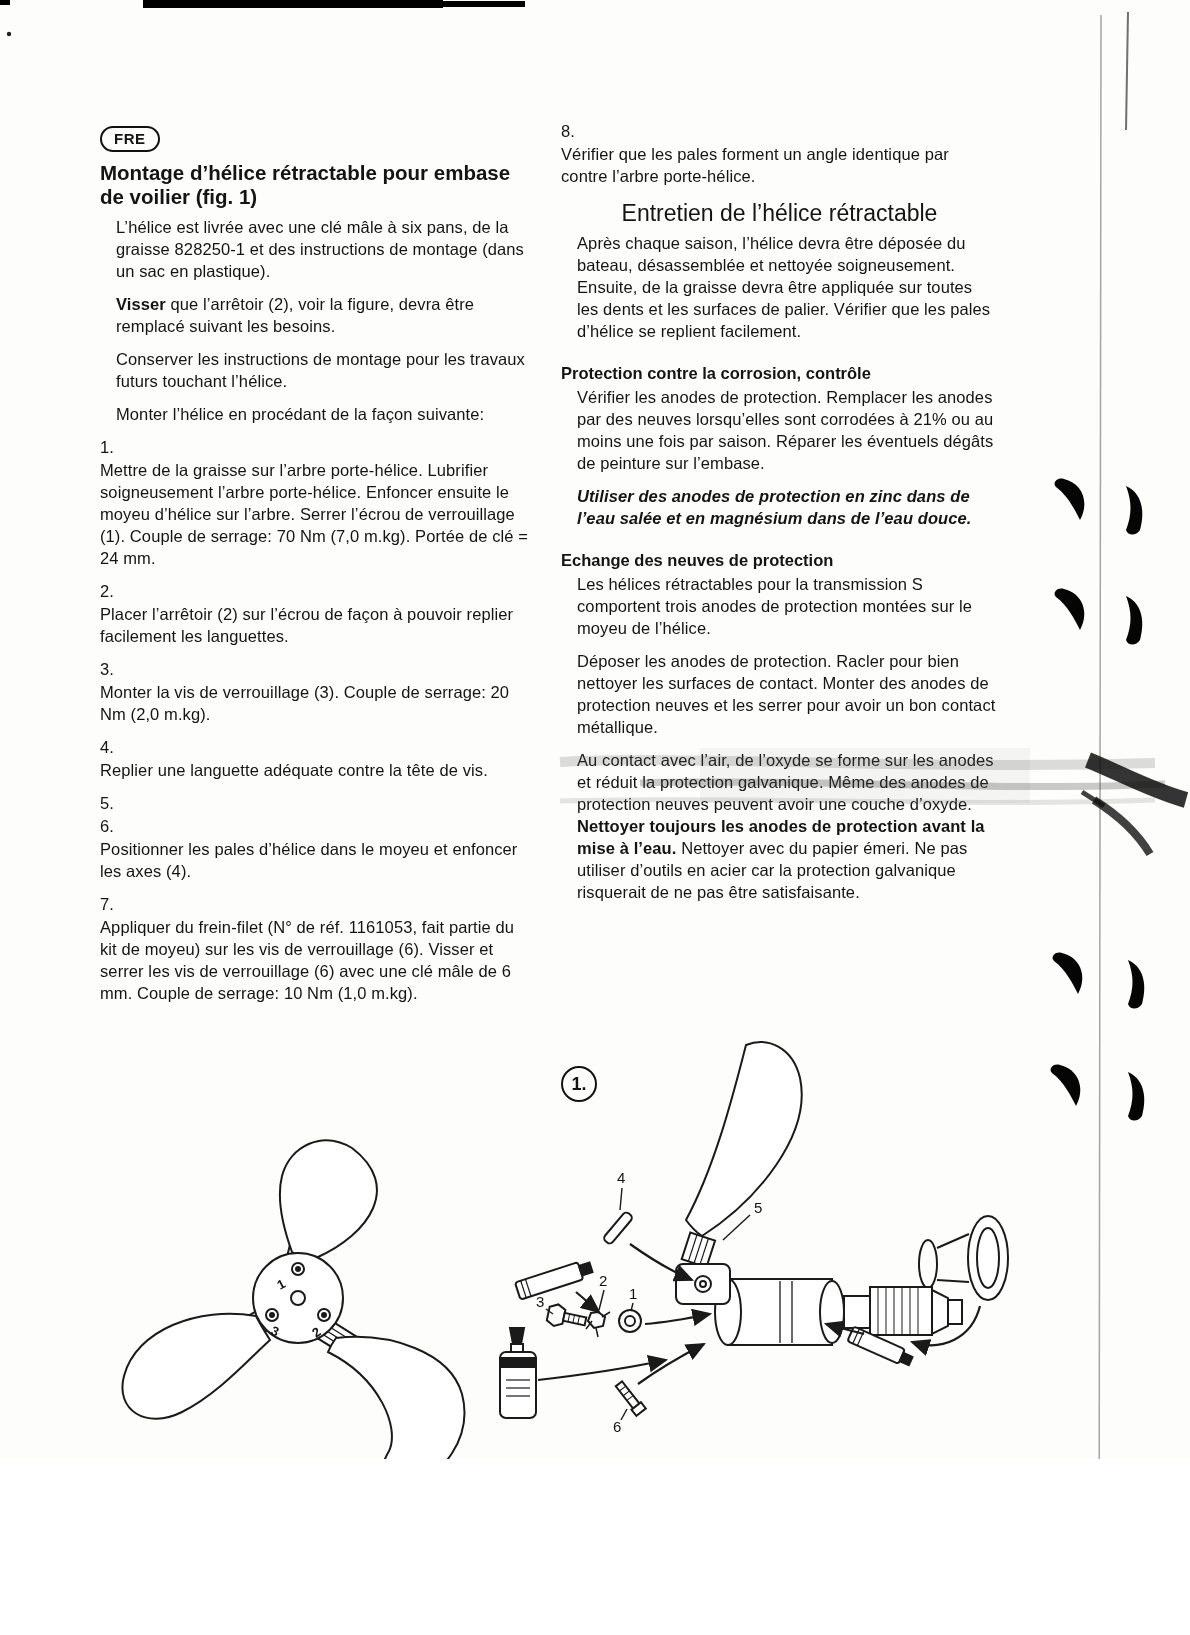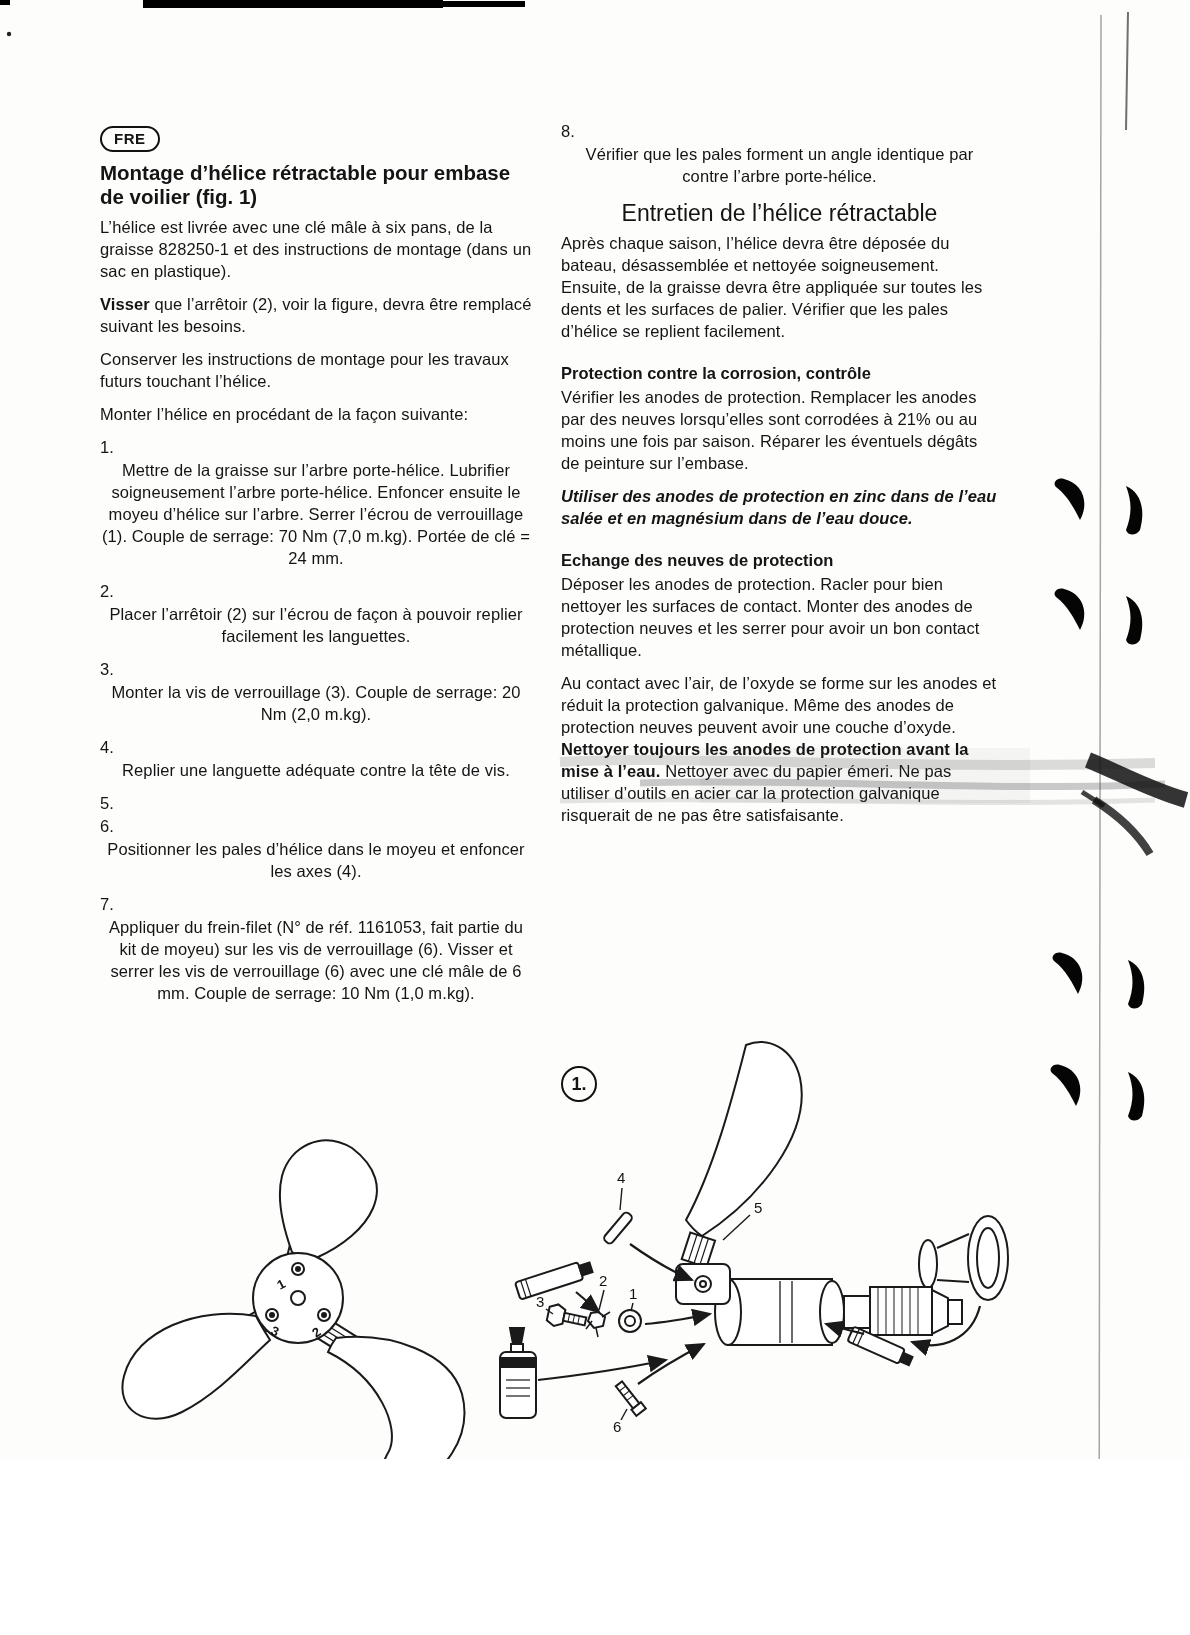--- a/index.html
+++ b/index.html
@@ -4,31 +4,31 @@
 <style>
   * { margin:0; padding:0; box-sizing:border-box; }
   html,body { background:#ffffff; }
   .page {
     position:relative; width:1190px; height:1459px; background:#fdfdfc;
     font-family:"Liberation Sans", sans-serif; color:#141414; overflow:hidden;
   }
   .col { position:absolute; }
   .col-left  { left:100px; top:126px; width:432px; }
   .col-right { left:561px; top:120px; width:437px; }
-  p, .p { font-size:16.5px; line-height:22px; margin:0 0 11px 0; letter-spacing:0.1px; }
+  p, .p { font-size:16.5px; line-height:22px; margin:0 0 11px 16px; letter-spacing:0.1px; }
   .lang-badge {
     display:inline-block; border:2.5px solid #111; border-radius:18px;
     padding:2px 12px 3px 12px; font-weight:700; font-size:15px; letter-spacing:0.5px;
     margin-bottom:9px;
   }
   h1 { font-size:20.5px; line-height:24px; font-weight:700; margin:0 0 7px 0; }
   h2 { font-size:23px; line-height:24px; font-weight:400; margin:14px 0 7px 0;text-align:center; }
   h3 { font-size:16.5px; line-height:22px; font-weight:700; margin:20px 0 2px 0; }
   .step-num { margin:0 0 1px 0; }
-  .step-text { margin:0 0 11px 0;text-align:center; }
+  .step-text { margin:0 0 11px 0; }
   .bold-para { font-weight:700;font-style:italic; }
   .fig-circle {
     position:absolute; left:561px; top:1066px; width:36px; height:36px;
     border:2.5px solid #111; border-radius:50%; text-align:center;
     font-weight:700; font-size:18px; line-height:32px;
   }
   .figure { position:absolute; }
   .fig-left  { left:98px;  top:1138px; }
   .fig-right { left:480px; top:1028px; }
   svg text { font-family:"Liberation Sans", sans-serif; fill:#141414; }
@@ -82,20 +82,21 @@
       <p class="step-text">Vérifier que les pales forment un angle identique par contre l’arbre porte-hélice.</p>
     </div>
     <h2>Entretien de l’hélice rétractable</h2>
     <p>Après chaque saison, l’hélice devra être déposée du bateau, désassemblée et nettoyée soigneusement. Ensuite, de la graisse devra être appliquée sur toutes les dents et les surfaces de palier. Vérifier que les pales d’hélice se replient facilement.</p>
 
     <h3>Protection contre la corrosion, contrôle</h3>
     <p>Vérifier les anodes de protection. Remplacer les anodes par des neuves lorsqu’elles sont corrodées à 21% ou au moins une fois par saison. Réparer les éventuels dégâts de peinture sur l’embase.</p>
     <p class="bold-para">Utiliser des anodes de protection en zinc dans de l’eau salée et en magnésium dans de l’eau douce.</p>
 
     <h3>Echange des neuves de protection</h3>
+    <p>Les hélices rétractables pour la transmission S comportent trois anodes de protection montées sur le moyeu de l’hélice.</p>
     <p>Déposer les anodes de protection. Racler pour bien nettoyer les surfaces de contact. Monter des anodes de protection neuves et les serrer pour avoir un bon contact métallique.</p>
     <p><span>Au contact avec l’air, de l’oxyde se forme sur les anodes et réduit la protection galvanique. Même des anodes de protection neuves peuvent avoir une couche d’oxyde. </span><b>Nettoyer toujours les anodes de protection avant la mise à l’eau.</b><span> Nettoyer avec du papier émeri. Ne pas utiliser d’outils en acier car la protection galvanique risquerait de ne pas être satisfaisante.</span></p>
   </div>
 
   <div class="fig-circle">1.</div>
 
   <svg class="figure fig-left" width="392" height="380" viewBox="0 0 392 380">
     <g fill="#ffffff" stroke="#1a1a1a" stroke-width="2">
 
       <g transform="translate(203,108) rotate(14)">

